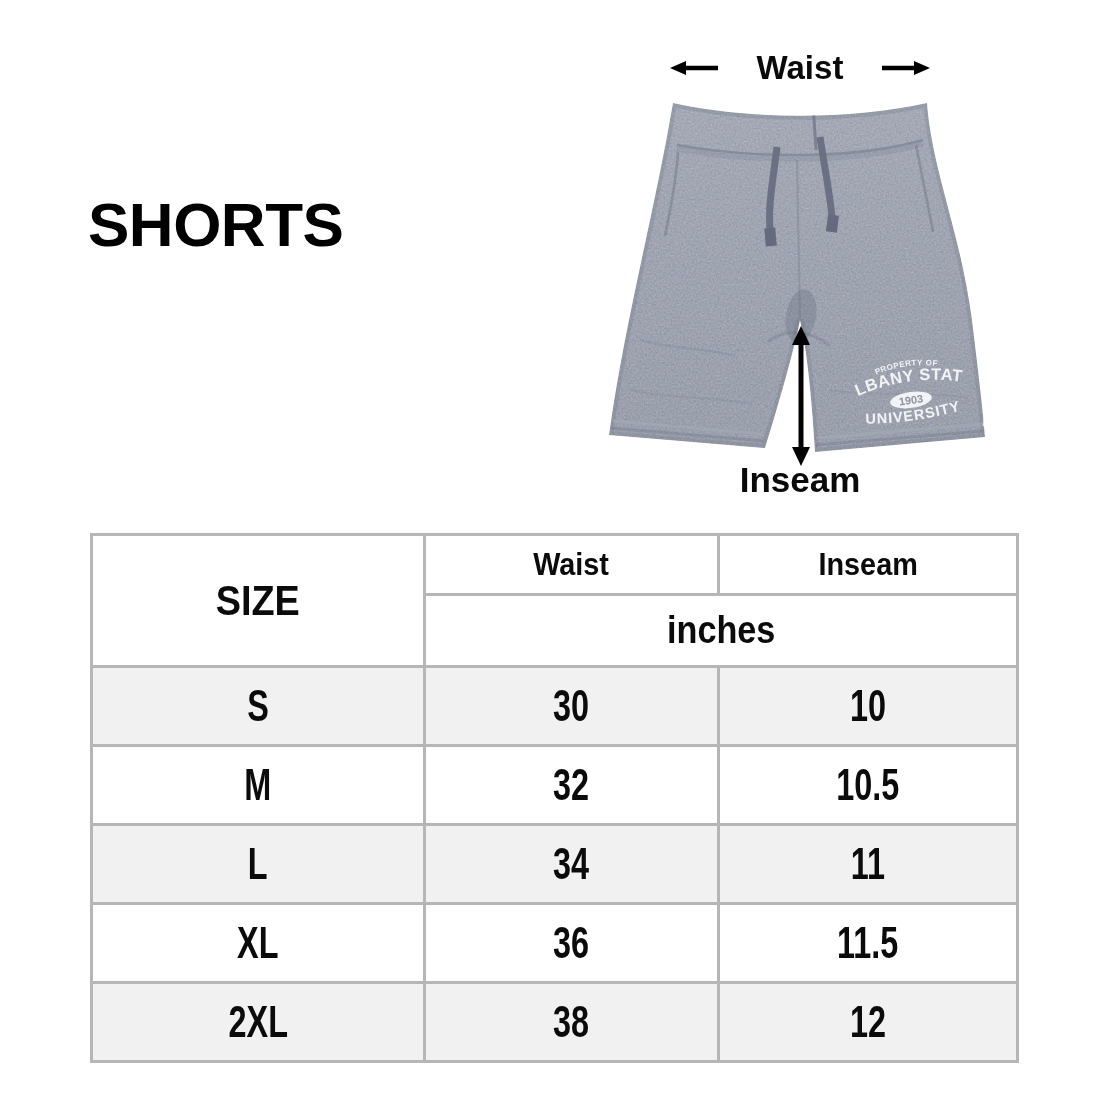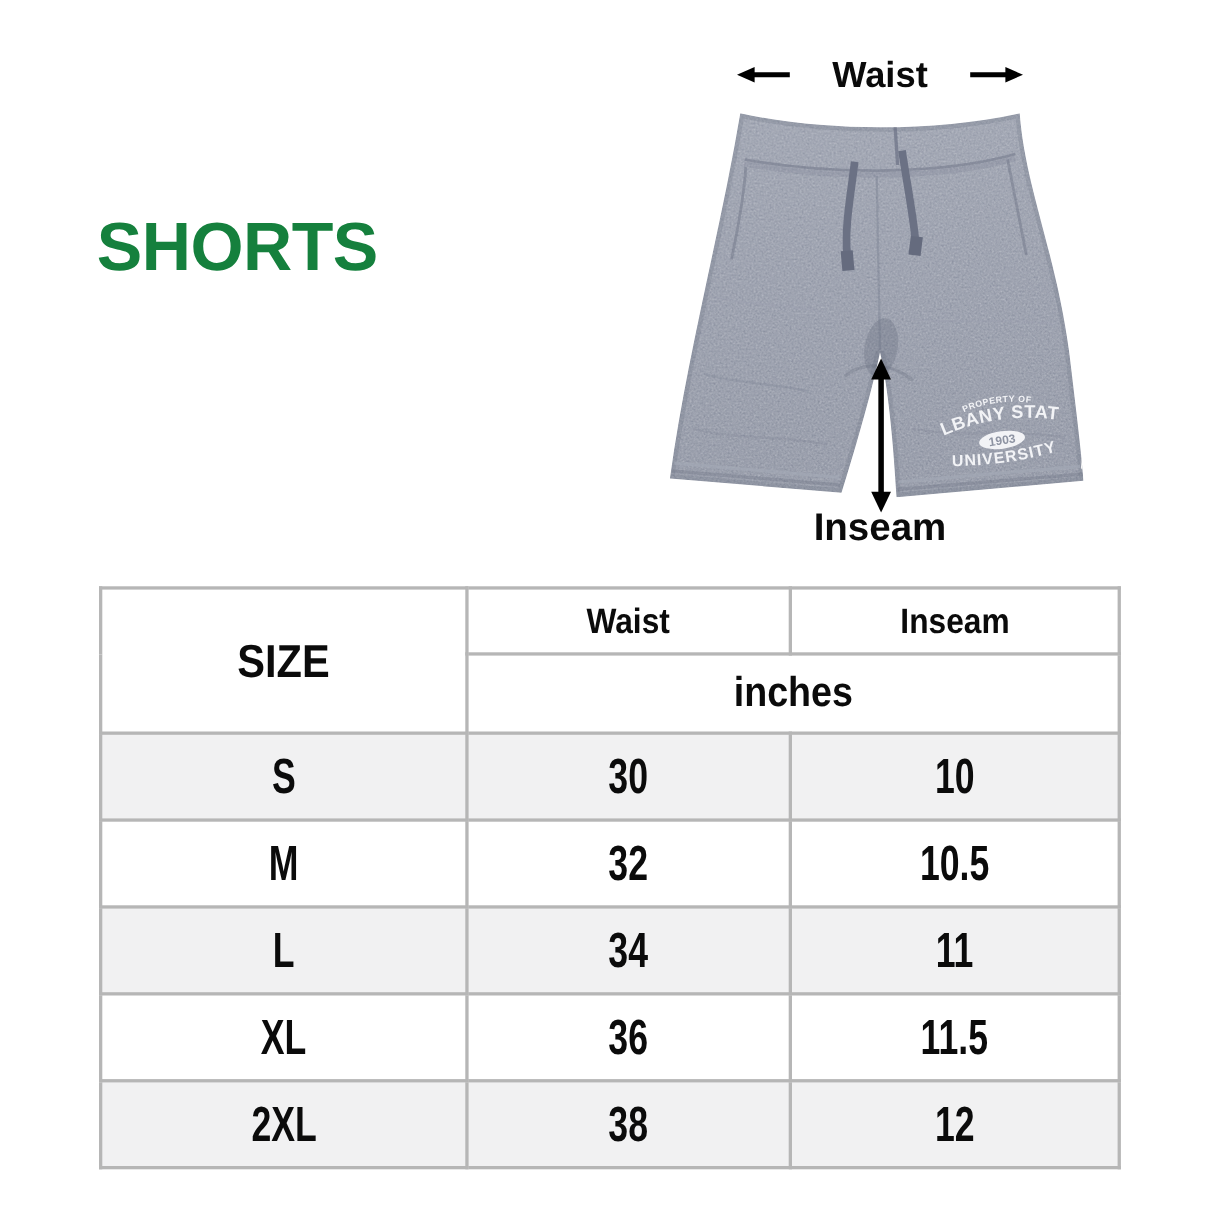--- a/index.html
+++ b/index.html
@@ -1,21 +1,21 @@
 <!DOCTYPE html>
 <html><head>
 <meta charset="utf-8">
 <style>
   html,body{margin:0;padding:0;background:#fff;}
   .page{position:relative;width:1100px;height:1100px;background:#ffffff;overflow:hidden;
         font-family:"Liberation Sans",sans-serif;color:#0b0b0b;}
 
   
   .title{position:absolute;left:88px;top:187px;margin:0;font-size:62px;line-height:76px;
-         font-weight:bold;letter-spacing:-0.5px;color:#15803d;}
+         font-weight:bold;letter-spacing:-0.5px;color:#000000;}
   .title span{display:block;}
 
   
   .waist-row{position:absolute;left:668px;top:50px;width:264px;height:36px;
              display:flex;align-items:center;justify-content:space-between;}
   .measure-text{font-size:33px;font-weight:bold;color:#0a0a0a;}
 
   
   .shorts-svg{position:absolute;left:580px;top:90px;width:440px;height:380px;}
 

